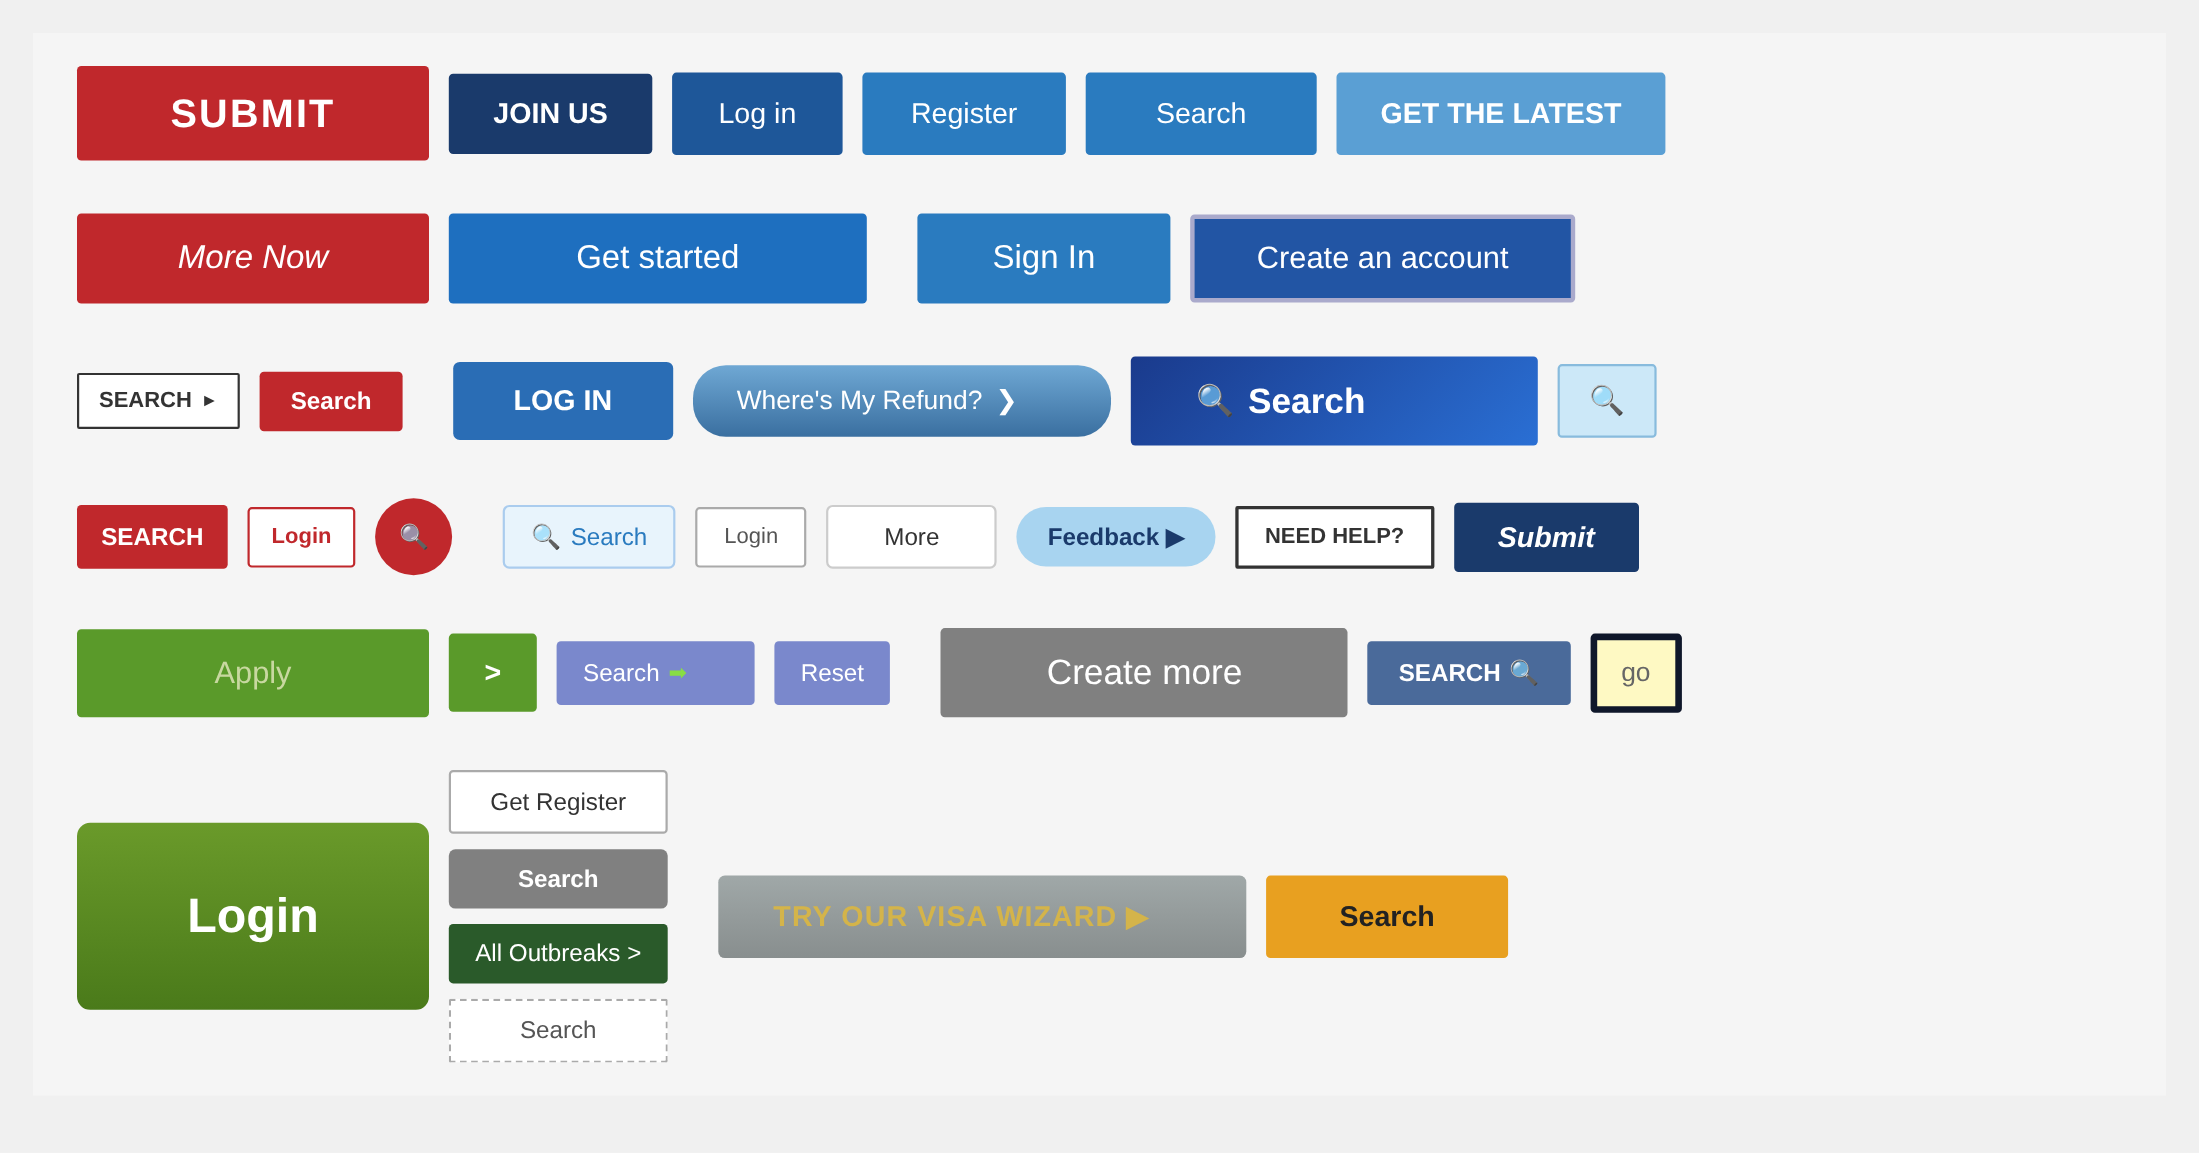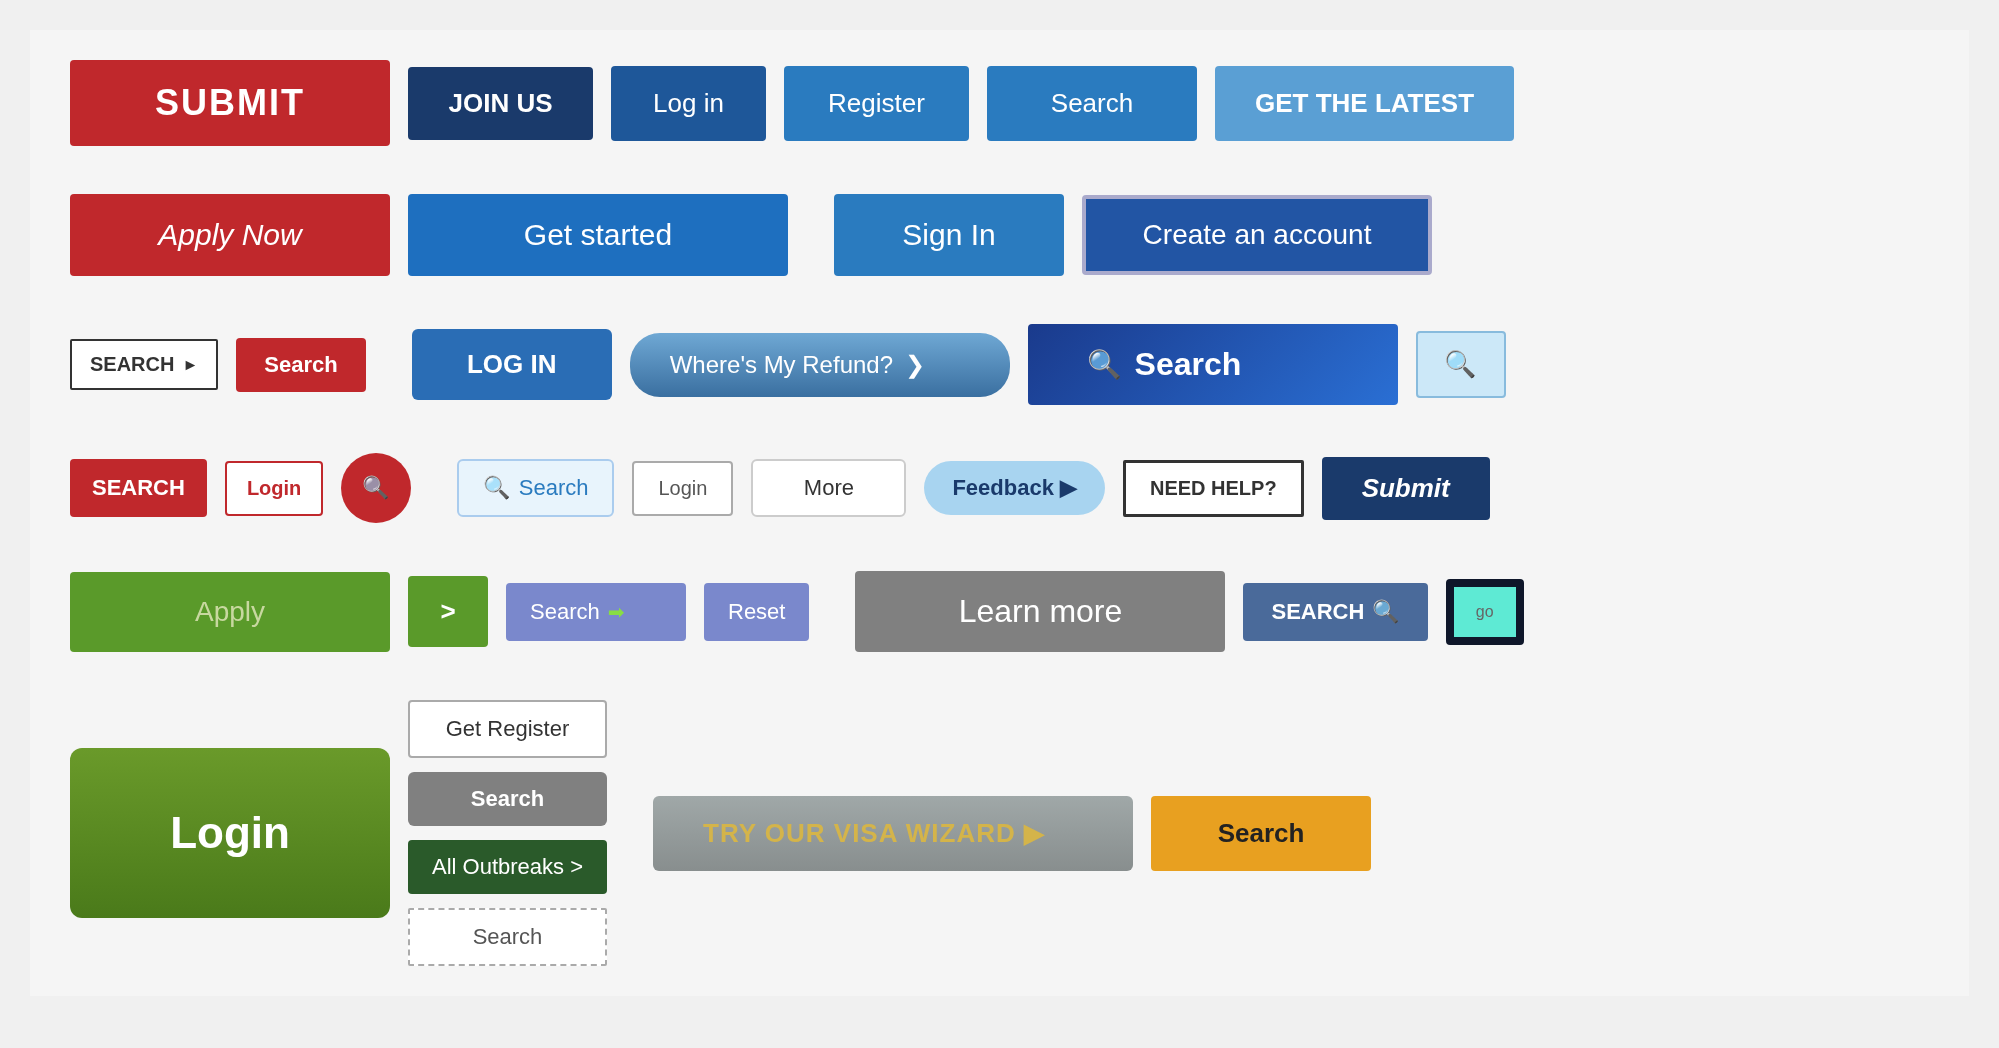--- a/index.html
+++ b/index.html
@@ -391,24 +391,24 @@
       text-transform: uppercase;
       border: none;
       border-radius: 4px;
       padding: 16px 28px;
       cursor: pointer;
       display: flex;
       align-items: center;
       gap: 8px;
     }
     .btn-go {
-      background: #5eead4;
+      background: #fef9c3;
       color: #666;
-      font-size: 16px;
-      border: 8px solid #0f172a;
+      font-size: 24px;
+      border: 6px solid #0f172a;
       border-radius: 4px;
       padding: 16px 22px;
       cursor: pointer;
     }
 
     
     .btn-login-green {
       background: linear-gradient(to bottom, #6a9a2a, #4a7a1a);
       color: white;
       font-size: 44px;
@@ -498,21 +498,21 @@
   <div class="row">
     <button class="btn-submit">SUBMIT</button>
     <button class="btn-join-us">JOIN US</button>
     <button class="btn-login-r1">Log in</button>
     <button class="btn-register">Register</button>
     <button class="btn-search-r1">Search</button>
     <button class="btn-get-latest">GET THE LATEST</button>
   </div>
 
   <div class="row">
-    <button class="btn-apply-now">Apply Now</button>
+    <button class="btn-apply-now">More Now</button>
     <button class="btn-get-started">Get started</button>
     <button class="btn-sign-in">Sign In</button>
     <button class="btn-create-account">Create an account</button>
   </div>
 
   <div class="row">
     <button class="btn-search-outline">
       <span>SEARCH</span>
       <span class="arrow">►</span>
     </button>
@@ -552,21 +552,21 @@
 
   <div class="row">
     <button class="btn-apply-green">Apply</button>
     <button class="btn-arrow-green">&gt;</button>
     <button class="btn-search-arrow">
       <span>Search</span>
       <span style="color:#88dd44;font-size:20px;">➡</span>
     </button>
     <button class="btn-reset">Reset</button>
     <div class="spacer"></div>
-    <button class="btn-learn-more">Learn more</button>
+    <button class="btn-learn-more">Create more</button>
     <button class="btn-search-gray-magnify">
       <span>SEARCH</span>
       <span>🔍</span>
     </button>
     <button class="btn-go">go</button>
   </div>
 
   <div class="row">
     <button class="btn-login-green">Login</button>
     <div style="display:flex;flex-direction:column;gap:14px;">

